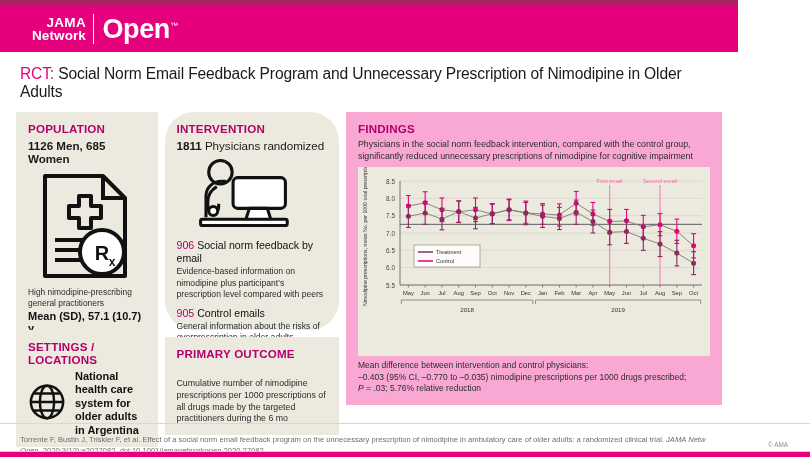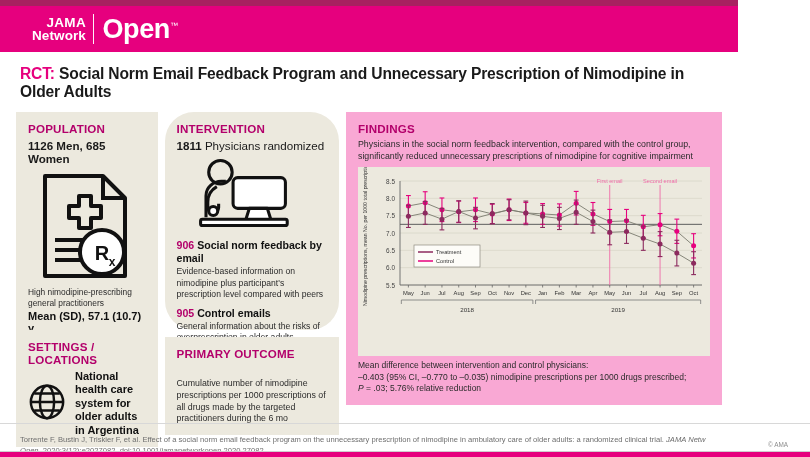--- a/index.html
+++ b/index.html
@@ -20,21 +20,21 @@
   .logo { display: flex; align-items: center; color: #fff; }
   .logo-jama { text-align: right; line-height: 0.98; padding-right: 7px; }
   .logo-jama .l1 { font-size: 13.5px; font-weight: 700; letter-spacing: 0.3px; }
   .logo-jama .l2 { font-size: 13.5px; font-weight: 700; letter-spacing: 0.1px; }
   .logo-div { width: 1.5px; background: #fff; height: 30px; opacity: .95; }
   .logo-open { font-size: 27px; font-weight: 700; padding-left: 8px; letter-spacing: -0.4px; line-height: 1; }
   .logo-tm { font-size: 8px; vertical-align: super; font-weight: 400; }
 
   
   .title-row { padding: 13px 20px 11px 20px; }
-  .title { font-size: 15.6px; font-weight: 700; color: #1a1a1a; letter-spacing: -0.15px; }
+  .title { font-size: 15.6px; font-weight: 400; color: #1a1a1a; letter-spacing: -0.15px; }
   .title .rct { color: #e6007e; }
 
   
   .body { display: flex; padding: 0 16px; gap: 7px; height: 293px; }
   .colA { width: 180px; display: flex; flex-direction: column; gap: 0; }
   .colB { width: 222px; display: flex; flex-direction: column; gap: 7px; }
   .colC { flex: 1; }
 
   .card { background: #ece9de; padding: 10px 12px; }
   .card.pop { height: 218px; }
@@ -54,21 +54,21 @@
   
   .icon-wrap { display: flex; justify-content: center; align-items: center; height: 122px; }
   .pop-foot { font-size: 8.4px; color: #2b2b2b; line-height: 1.3; }
 
   
   .set-row { display: flex; align-items: center; gap: 9px; margin-top: 2px; }
   .set-text { font-size: 11px; font-weight: 700; color: #111; line-height: 1.22; }
 
   
   .arm { margin-top: 7px; }
-  .arm-title { font-size: 10.6px; font-weight: 700; color: #111; line-height: 1.25; }
+  .arm-title { font-size: 10.6px; font-weight: 400; color: #111; line-height: 1.25; }
   .arm-title .num { color: #b3006b; }
   .arm-desc { font-size: 8.6px; color: #2b2b2b; line-height: 1.3; margin-top: 1px; }
 
   .out-desc { font-size: 8.8px; color: #2b2b2b; line-height: 1.34; margin-top: 18px; }
 
   
   .find-lead { font-size: 8.8px; color: #2b2b2b; line-height: 1.34; margin-bottom: 4px; }
   .chart-box { background: #ece9de; flex: 1; position: relative; }
   .find-foot { font-size: 8.5px; color: #2b2b2b; line-height: 1.36; margin-top: 4px; }
   .find-foot i { font-style: italic; }

